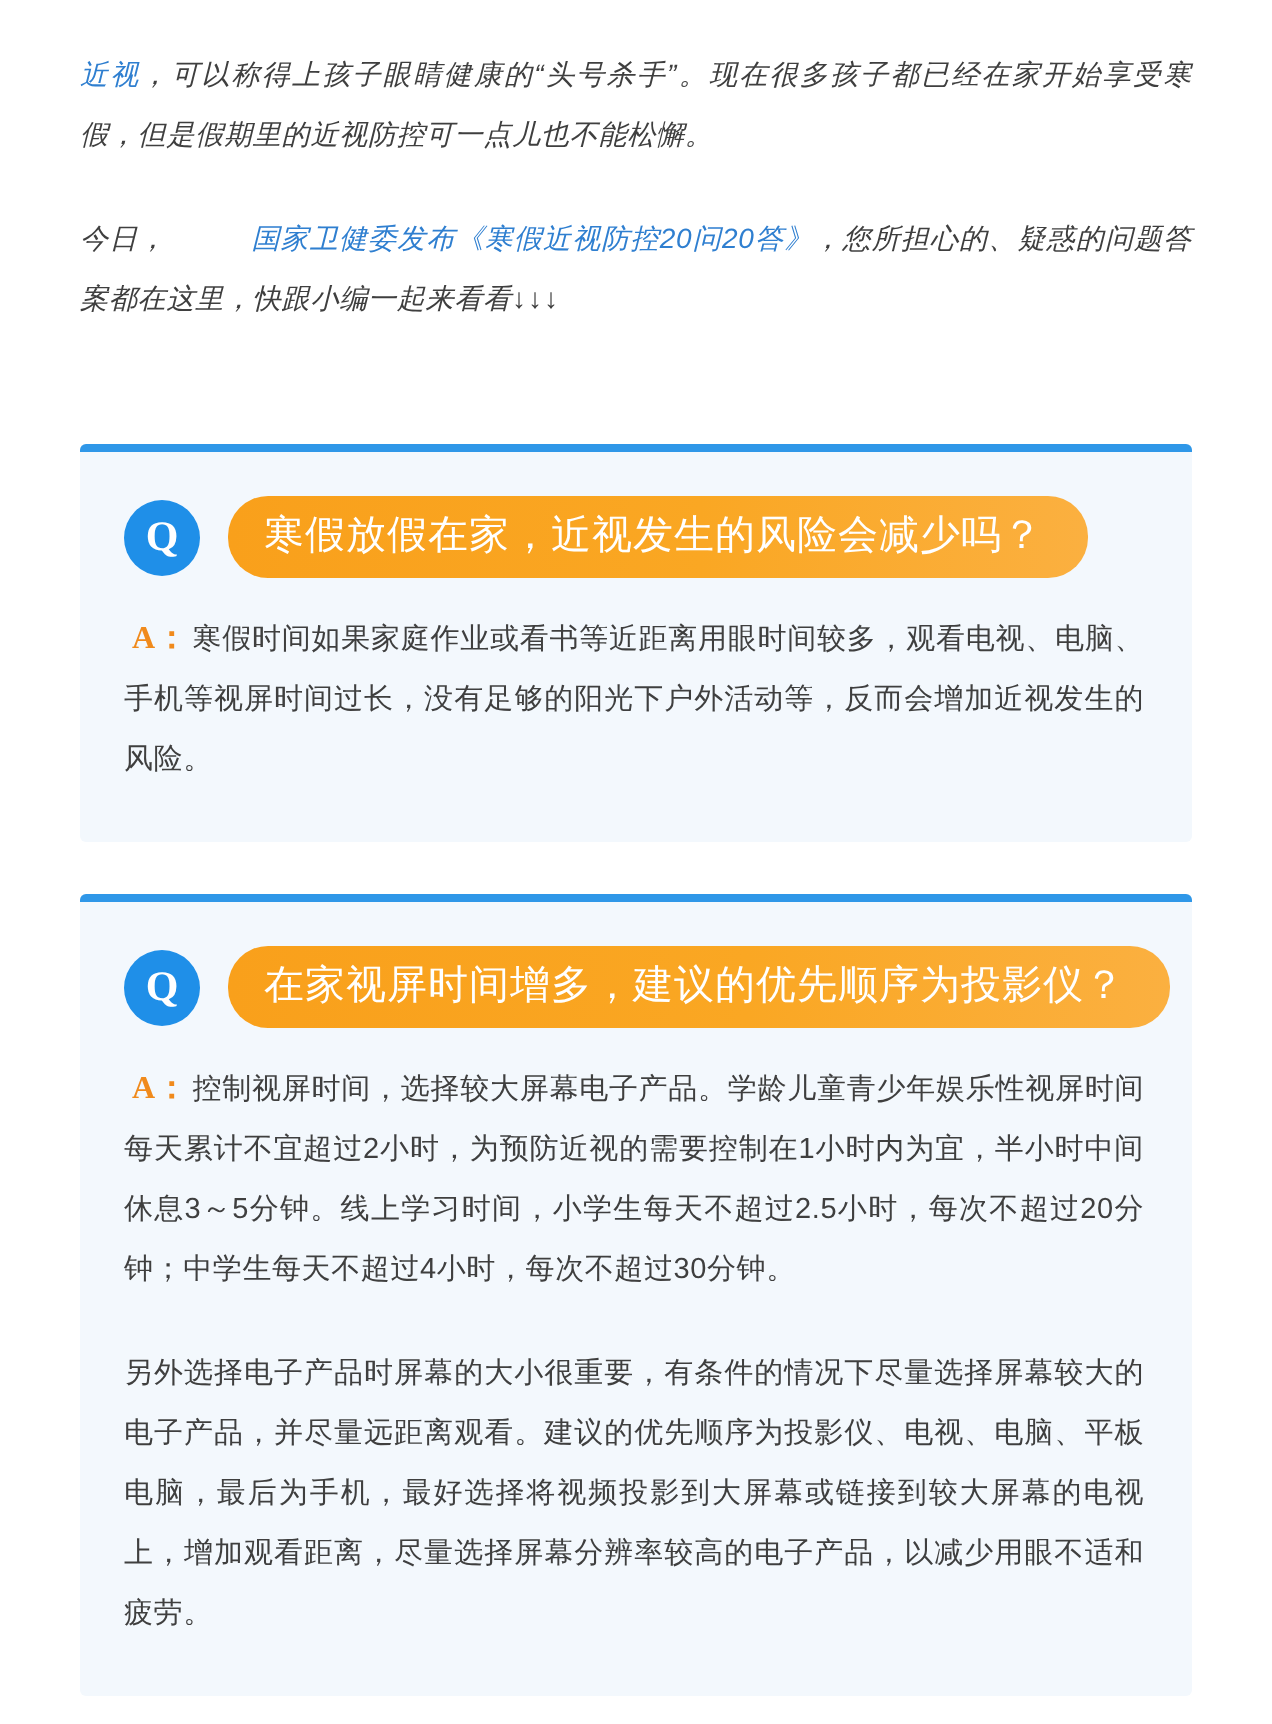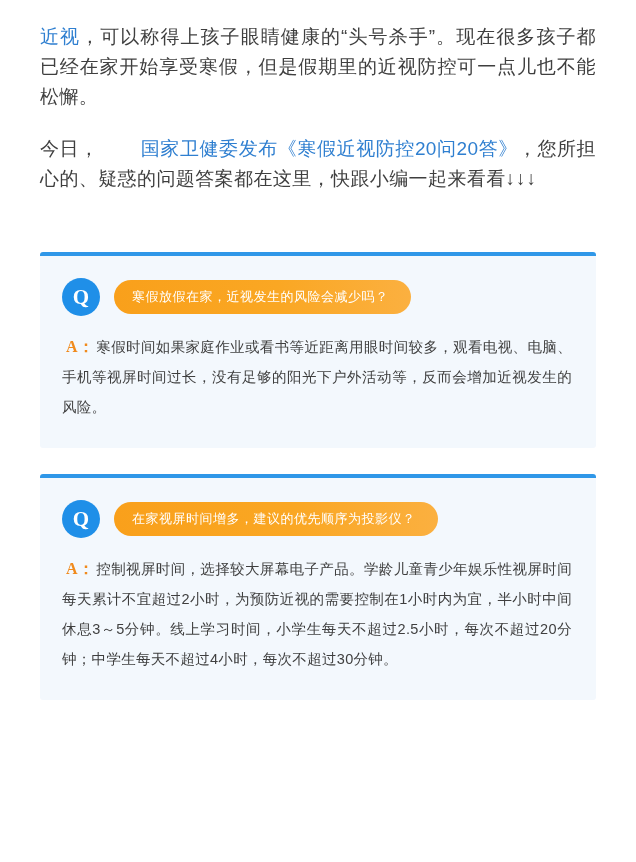--- a/index.html
+++ b/index.html
@@ -13,25 +13,26 @@
     font-family: "Liberation Sans", sans-serif;
     color: #333333;
     -webkit-font-smoothing: antialiased;
   }
   .page {
     width: 636px;
     box-sizing: border-box;
     padding: 22px 40px 30px 40px;
   }
   .intro {
-    font-size: 19px;
+    font-size: 14px;
     line-height: 30px;
     color: #3f3f3f;
     letter-spacing: 0.4px;
     text-align: justify;
+    font-style: italic;
   }
   .intro p {
     margin: 0 0 22px 0;
   }
   .hl-blue {
     color: #2f7fd0;
   }
   .hl-link {
     color: #2f7fd0;
     padding-left: 42px;
@@ -66,21 +67,21 @@
     font-weight: bold;
     display: flex;
     align-items: center;
     justify-content: center;
     font-family: "Liberation Serif", serif;
   }
   .q-pill {
     margin-left: 14px;
     background: linear-gradient(90deg, #f9a01b 0%, #faa723 55%, #fbb040 100%);
     color: #ffffff;
-    font-size: 13px;
+    font-size: 20px;
     letter-spacing: 0.5px;
     line-height: 1;
     padding: 10px 22px 11px 18px;
     border-radius: 20px 20px 20px 20px;
     display: inline-block;
     white-space: nowrap;
   }
   .a-block {
     font-size: 14.5px;
     line-height: 30px;
@@ -125,16 +126,17 @@
     </div>
   </div>
 
   <div class="card">
     <div class="q-row">
       <div class="q-badge">Q</div>
       <div class="q-pill">在家视屏时间增多，建议的优先顺序为投影仪？</div>
     </div>
     <div class="a-block">
       <p><span class="a-mark">A：</span><span>控制视屏时间，选择较大屏幕电子产品。学龄儿童青少年娱乐性视屏时间每天累计不宜超过2小时，为预防近视的需要控制在1小时内为宜，半小时中间休息3～5分钟。线上学习时间，小学生每天不超过2.5小时，每次不超过20分钟；中学生每天不超过4小时，每次不超过30分钟。</span></p>
+      <p>另外选择电子产品时屏幕的大小很重要，有条件的情况下尽量选择屏幕较大的电子产品，并尽量远距离观看。建议的优先顺序为投影仪、电视、电脑、平板电脑，最后为手机，最好选择将视频投影到大屏幕或链接到较大屏幕的电视上，增加观看距离，尽量选择屏幕分辨率较高的电子产品，以减少用眼不适和疲劳。</p>
     </div>
   </div>
 
 </div>
 
 </body></html>

